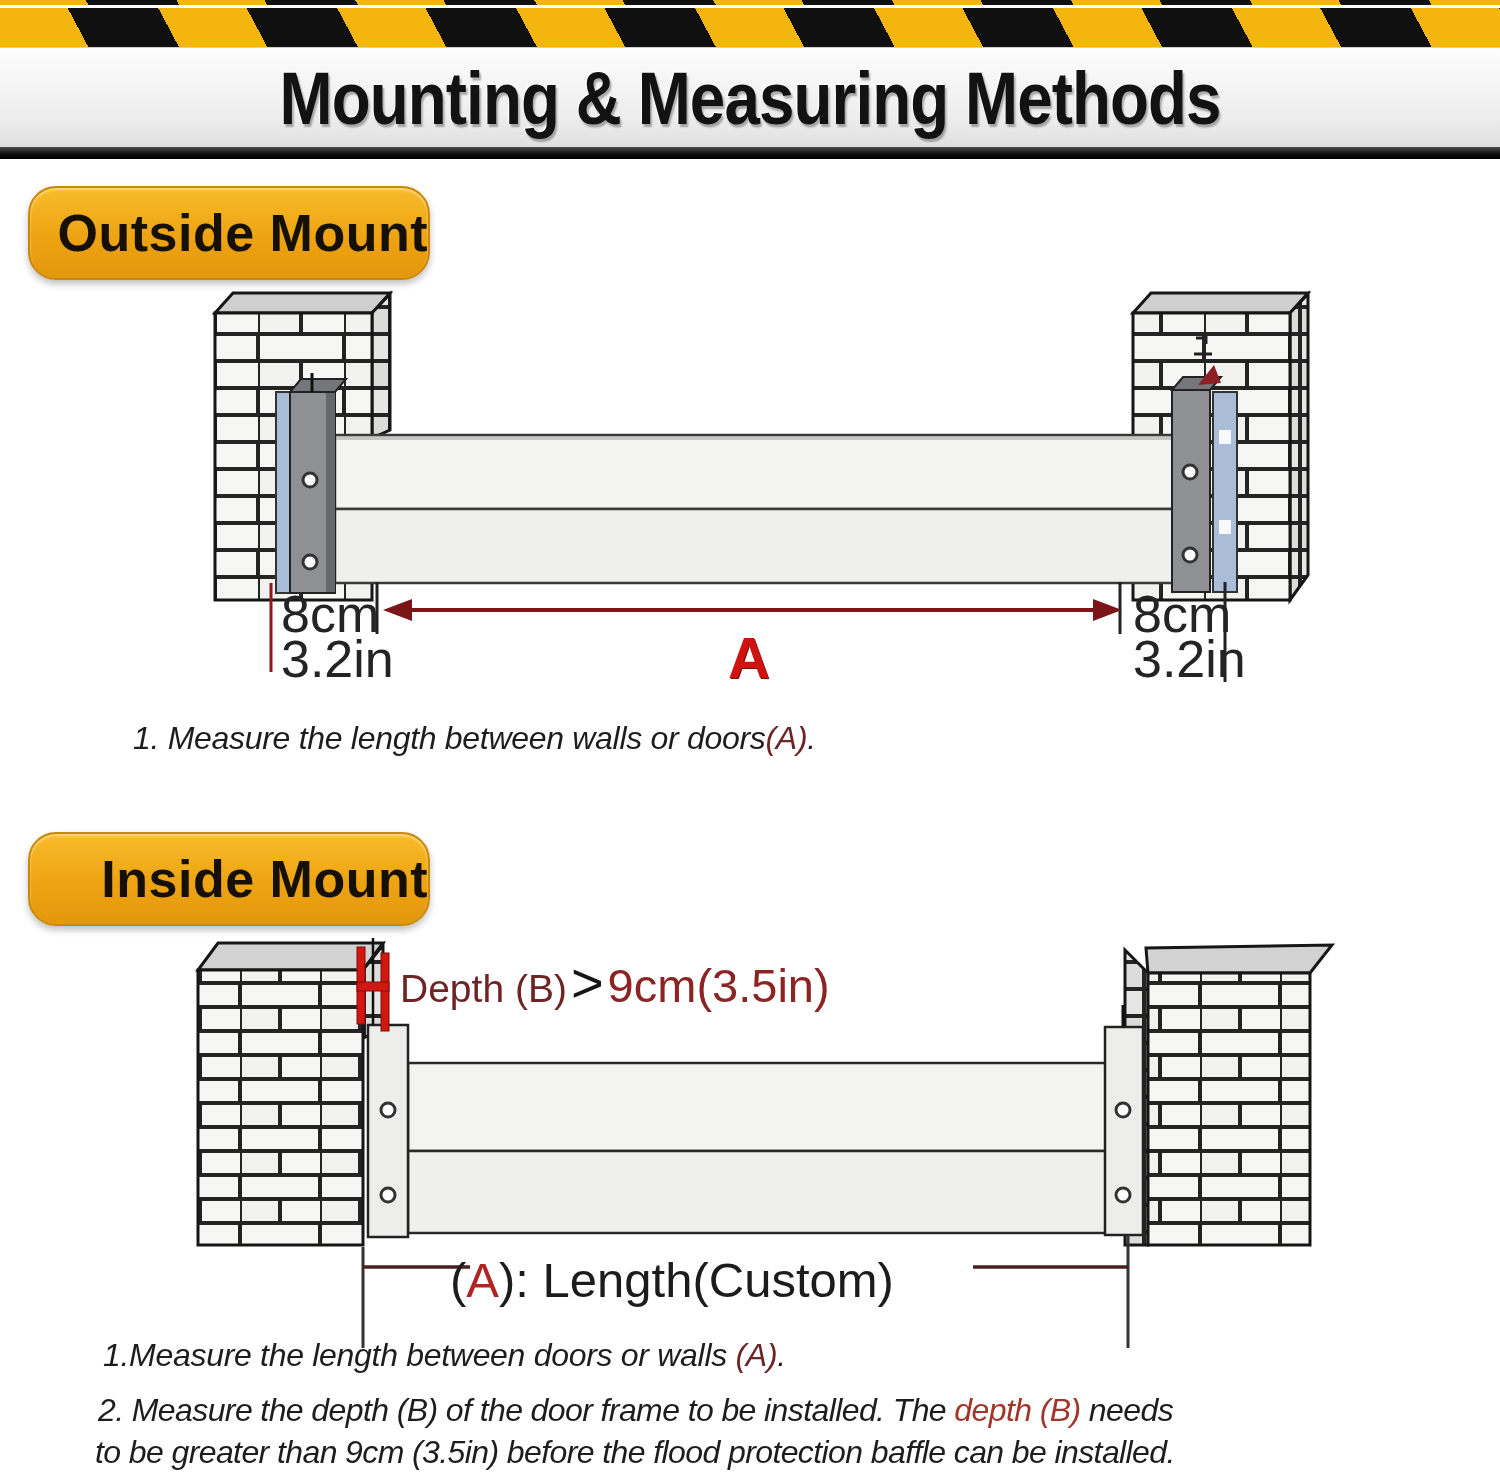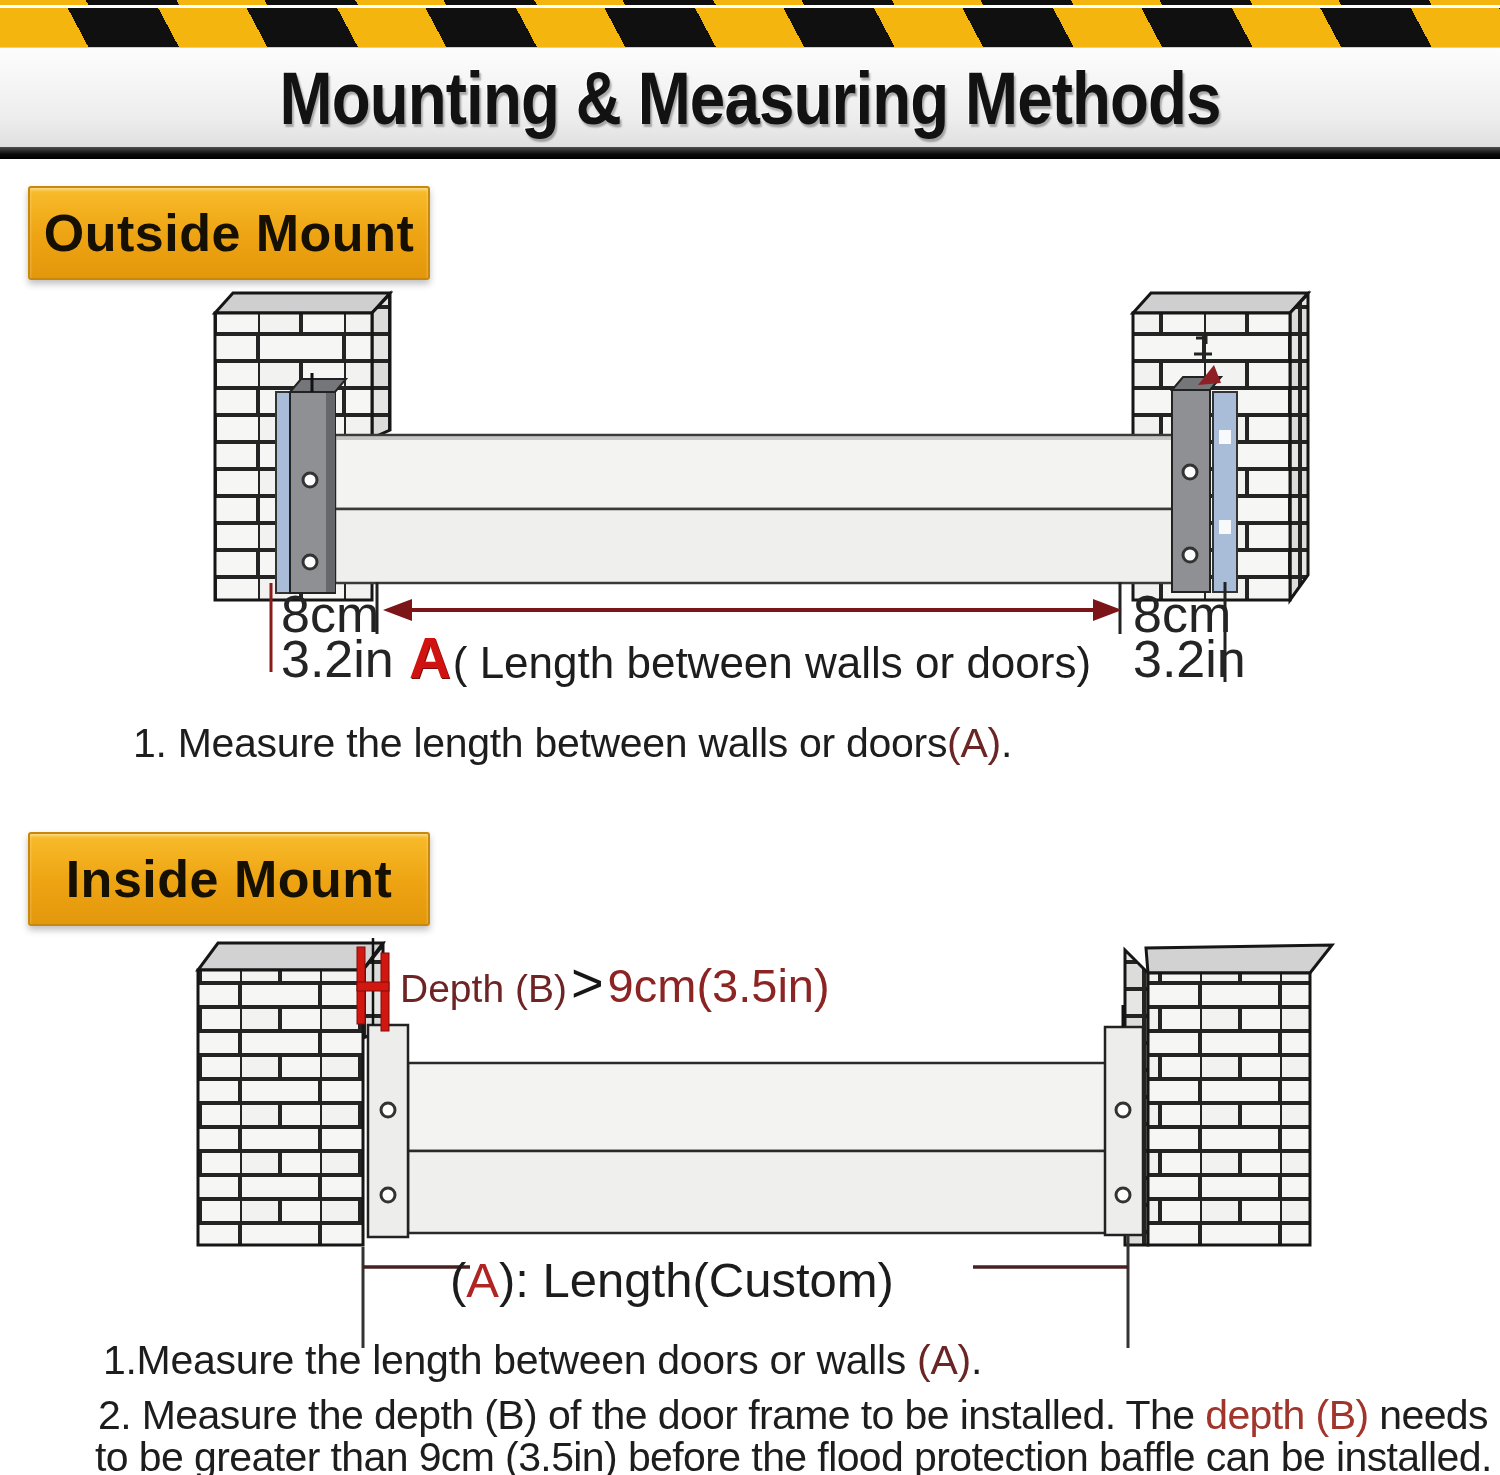--- a/index.html
+++ b/index.html
@@ -8,29 +8,29 @@
   .abs{position:absolute;}
   
   .hazard{background:repeating-linear-gradient(62deg,#f3b50e 0 78px,#101010 78px 158px);}
   .title-band{background:linear-gradient(180deg,#fdfdfd,#ededed 70%,#dfdfdf);
               display:flex;align-items:center;justify-content:center;border-top:1px solid #cfcfcf;}
   .title{font-size:74px;font-weight:700;color:#121212;transform:scaleX(.86);letter-spacing:-1px;
          text-shadow:2px 3px 2px rgba(0,0,0,.30), -1px -1px 0 #ffffff;white-space:nowrap;}
   .darkbar{background:linear-gradient(180deg,#4e4e4e,#0b0b0b 60%,#000);}
   
   .badge{background:linear-gradient(180deg,#f8bc2b,#eda312 55%,#e3980c);
-         border:2px solid #c9880a;border-radius:3px;
+         border:2px solid #c9880a;border-radius:28px;
          box-shadow:0 4px 7px rgba(0,0,0,.25), inset 0 2px 3px rgba(255,255,255,.45);
-         display:flex;align-items:center;justify-content:center;
+         display:flex;align-items:center;justify-content:flex-end;
          font-size:52px;font-weight:600;color:#161002;letter-spacing:.5px;}
   
   .dim{font-size:52px;color:#242424;line-height:45px;white-space:nowrap;}
   .alabel{font-size:44px;color:#1d1d1d;white-space:nowrap;display:flex;align-items:baseline;justify-content:center;}
   .alabel .bigA{font-size:58px;font-weight:700;color:#d01310;text-shadow:1px 1px 0 #7e0c0a;margin-right:2px;}
-  .step{font-size:41px;color:#1d1d1d;letter-spacing:-.3px;white-space:nowrap;}
+  .step{font-size:32px;color:#1d1d1d;letter-spacing:-.3px;white-space:nowrap;font-style:italic;}
   .maroon{color:#6b2525;}
   .red{color:#a2352b;}
   .depthlabel{display:flex;align-items:baseline;white-space:nowrap;}
   .depthlabel .d1{font-size:39px;color:#6e2424;}
   .depthlabel .d2{font-size:56px;color:#161616;font-weight:400;margin:0 4px;}
   .depthlabel .d3{font-size:47px;color:#8d2424;}
   .lenlabel{font-size:49px;color:#1c1c1c;white-space:nowrap;}
   .lenlabel .redA{color:#b02424;}
   svg{display:block;}
 </style>
@@ -130,21 +130,20 @@
   <div class="abs dim" style="left:281px;top:592px;">
     <div>8cm</div>
     <div>3.2in</div>
   </div>
   <div class="abs dim" style="left:1133px;top:592px;">
     <div>8cm</div>
     <div>3.2in</div>
   </div>
   <div class="abs alabel" style="left:400px;top:624px;width:700px;">
     <span class="bigA">A</span>
-      <span>( Length between walls or doors)</span>
   </div>
 
   <div class="abs step" style="left:133px;top:720px;">
     <span>1. Measure the length between walls or doors</span><span class="maroon">(A)</span><span>.</span>
   </div>
 
   <div class="abs badge" style="left:28px;top:832px;width:398px;height:90px;">
     <span>Inside Mount</span>
   </div>
 

